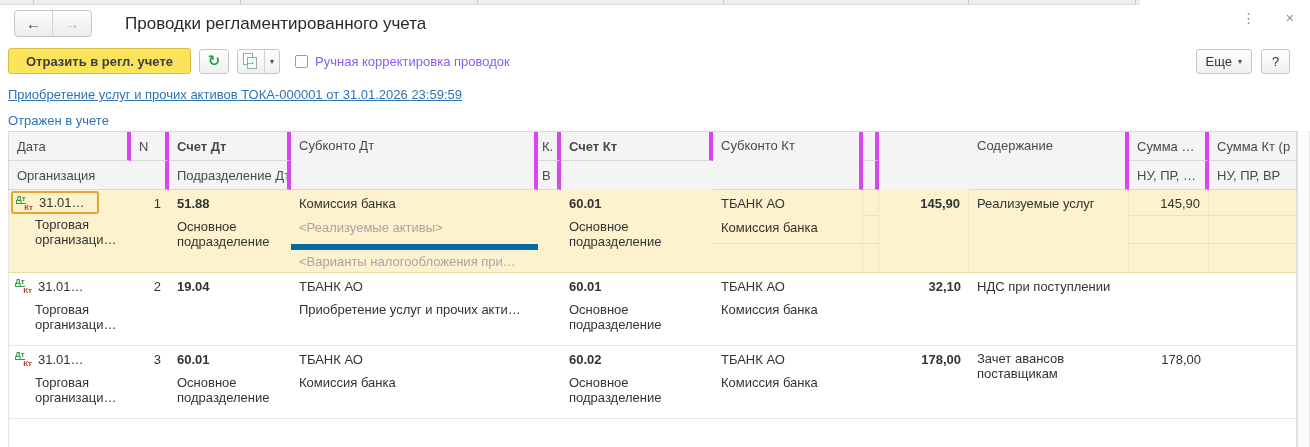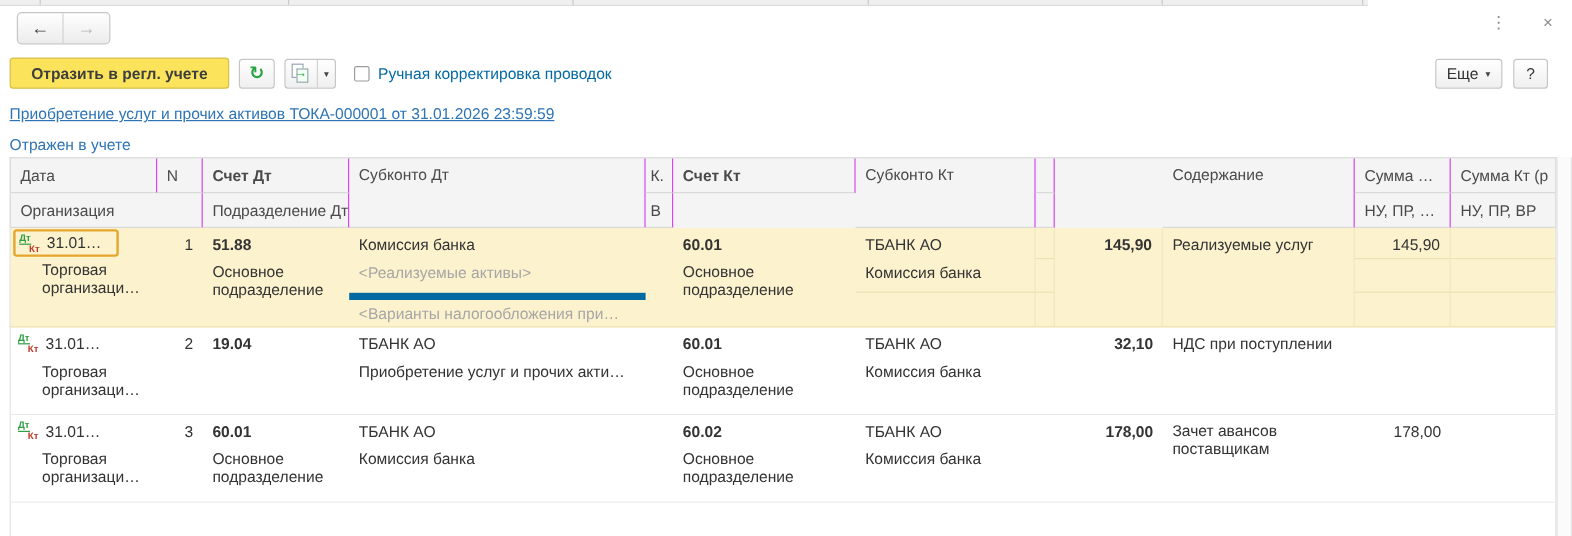--- a/index.html
+++ b/index.html
@@ -35,33 +35,33 @@
   .btn-refresh{width:30px;margin-left:8px;color:var(--icon-green);font-weight:bold;font-size:15px;}
   .btn-split{margin-left:8px;padding:0;}
   .split-icon{width:26px;height:23px;position:relative;display:block;}
   .sheet{position:absolute;width:10px;height:12px;background:#fff;border:1px solid #9aa7b5;}
   .sheet.s1{left:5px;top:3px;}
   .sheet.s2{left:9px;top:7px;background:#f2fff2;}
   .split-arrow{position:absolute;left:7px;top:5px;color:var(--icon-green);font-size:11px;font-weight:bold;}
   .split-caret{border-left:1px solid #d2d2d2;height:23px;display:flex;align-items:center;padding:0 5px;font-size:8px;color:#444;}
   .chk-wrap{display:flex;align-items:center;margin-left:15px;cursor:pointer;}
   .chk{width:13px;height:13px;border:1px solid #9c9c9c;border-radius:2px;background:#fff;}
-  .chk-label{margin-left:7px;color:#0369a1;}
+  .chk-label{margin-left:7px;color:#8b5cf6;}
   .toolbar-right{margin-left:auto;display:flex;align-items:center;gap:9px;}
   .btn-more{padding:0 9px;gap:6px;}
   .btn-more .caret{font-size:8px;color:#444;}
   .btn-help{width:29px;}
   
   .doc-link{display:inline-block;margin:12px 0 0 8px;color:var(--link-blue);text-decoration:underline;cursor:pointer;}
   .status-line{margin:11px 0 0 8px;color:var(--link-blue);}
   
   .grid-table{position:absolute;left:8px;top:131px;width:1289px;height:316px;display:flex;flex-direction:column;}
   .thead{display:grid;grid-template-columns:var(--cols);grid-template-rows:29px 29px;background:#f4f4f4;
          border:1px solid #d9d9d9;border-bottom:none;}
-  .th{display:flex;align-items:center;padding:0 8px;border-right:1px solid #d946ef;border-bottom:1px solid #d9d9d9;
+  .th{display:flex;align-items:center;padding:0 8px;border-right:4px solid #d946ef;border-bottom:1px solid #d9d9d9;
       color:#4a4a4a;white-space:nowrap;overflow:hidden;}
   .th.top-align{align-items:flex-start;padding-top:6px;white-space:normal;line-height:15px;}
   .th.b{font-weight:bold;}
   .trow{display:grid;grid-template-columns:var(--cols);background:#fff;border-left:1px solid #e4e4e4;
         border-right:1px solid #e4e4e4;border-bottom:1px solid #e8e8e8;cursor:pointer;}
   .trow.selected{background:var(--selected-row);border-bottom:1px solid #e8dca4;}
   .r3{grid-template-rows:26px 28px 28px;}
   .r2{grid-template-rows:26px 46px;}
   .td{padding:0 8px;overflow:hidden;line-height:15px;}
   .line1{display:flex;align-items:center;height:26px;white-space:nowrap;}
@@ -99,20 +99,21 @@
     <div class="seg" style="left:1135px"></div>
   <div class="blank"></div>
 </div>
 
 
 <div class="titlebar">
   <div class="nav-group">
     <div class="nav-btn back">←</div>
     <div class="nav-btn fwd">→</div>
   </div>
+  <div class="page-title">Проводки регламентированного учета</div>
   <div class="win-controls">
     <span class="glyph">⋮</span>
     <span class="glyph">×</span>
   </div>
 </div>
 
 
 <div class="toolbar">
   <div class="btn-primary">Отразить в регл. учете</div>
   <div class="btn btn-refresh">↻</div>

